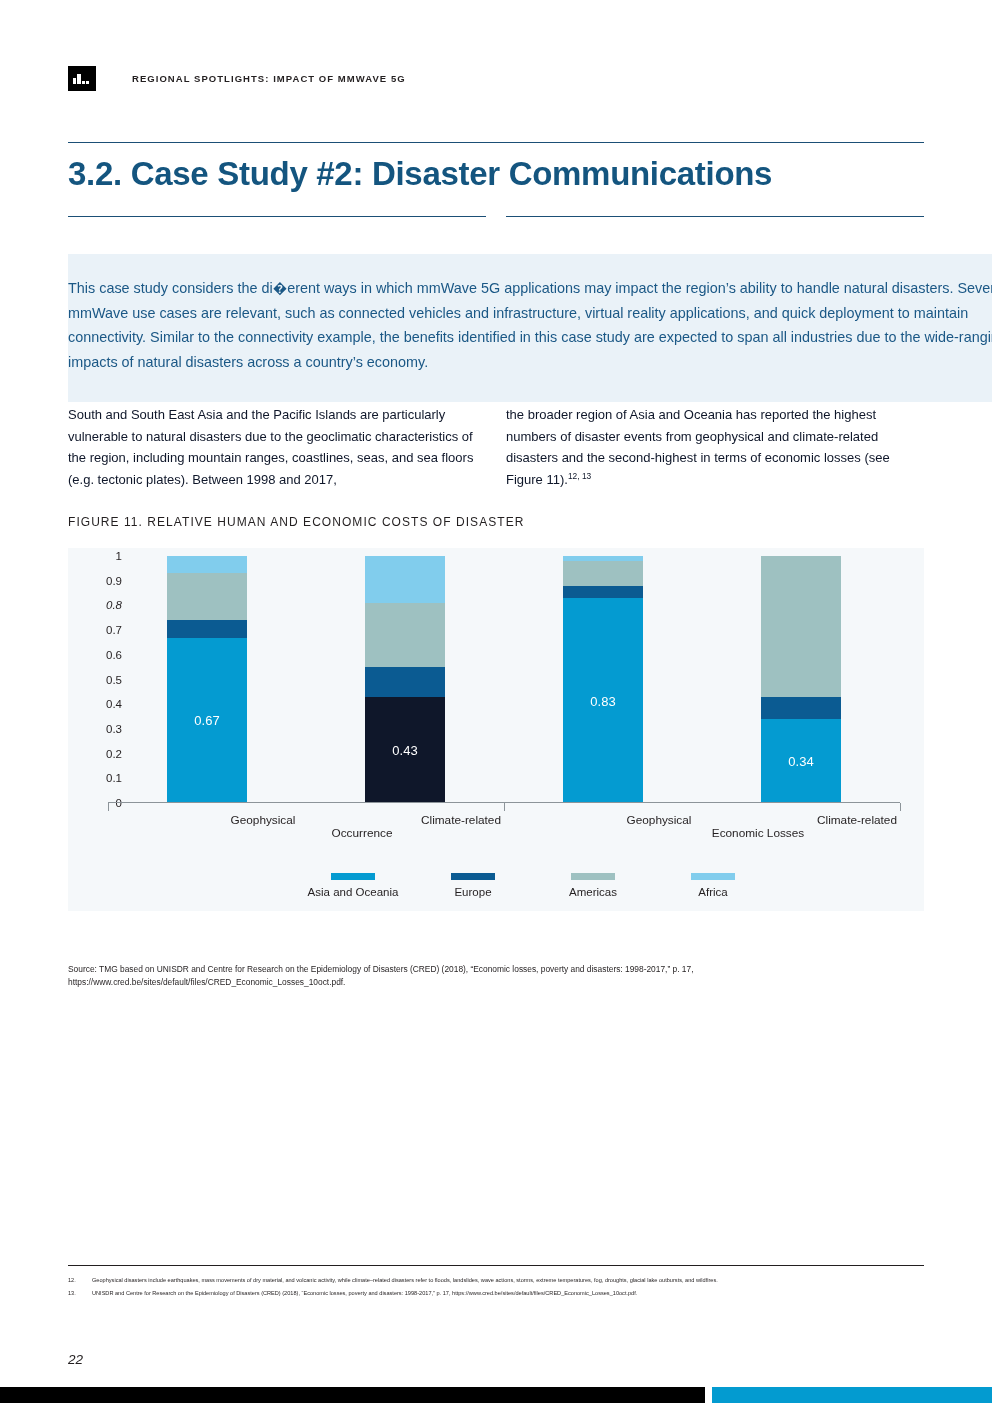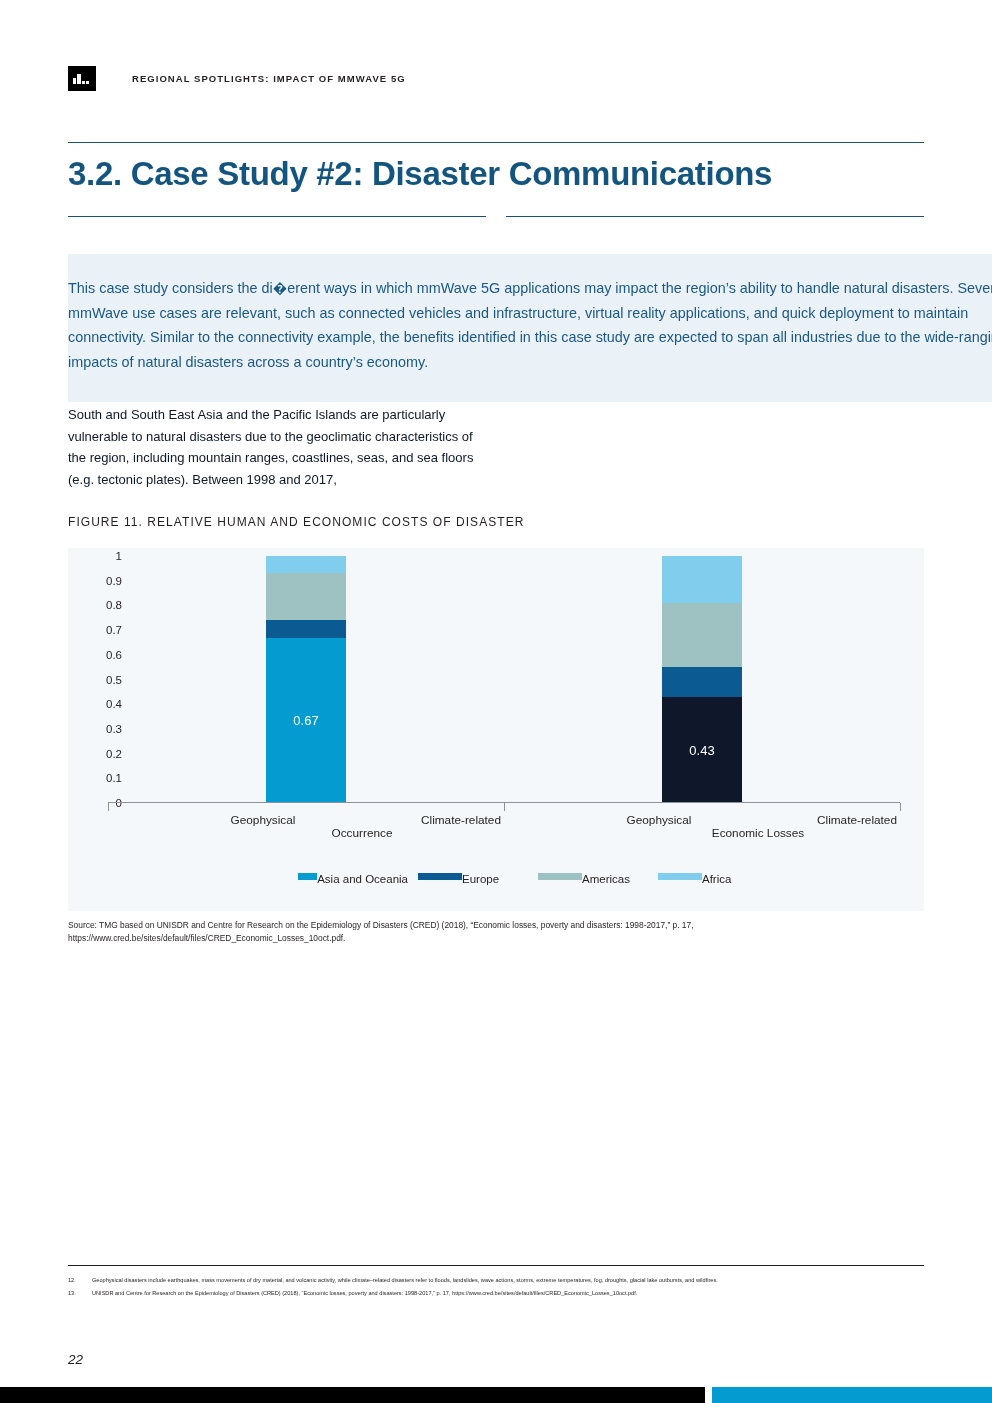--- a/index.html
+++ b/index.html
@@ -87,26 +87,26 @@
   .cat-group { flex: 1 1 0; display: flex; justify-content: space-around; }
   .cat-labels span { font-size: 11.8px; color: #231f20; width: 120px; text-align: center; }
 
   .grp-labels { position: absolute; left: 96px; top: 278px; width: 792px; display: flex; align-items: flex-end; }
   .grp-labels > div { flex: 1 1 0; text-align: center; font-size: 11.8px; color: #231f20; }
 
   .legend {
     position: absolute; left: 230px; top: 325px; width: 470px;
     display: flex; justify-content: space-between;
   }
-  .leg-item { display: flex; flex-direction: row; align-items: flex-start; width: 110px; }
+  .leg-item { display: flex; flex-direction: column; align-items: center; width: 110px; }
   .leg-swatch { width: 44px; height: 7px; margin-bottom: 6px; }
   .leg-label { font-size: 11.5px; color: #231f20; white-space: nowrap; }
 
   .source {
-    position: absolute; left: 68px; top: 919px; width: 790px;
+    position: absolute; left: 68px; top: 963px; width: 790px;
     font-size: 8.4px; line-height: 12.5px; color: #231f20;
   }
 
   
   .fn-rule { position: absolute; left: 68px; top: 1265px; width: 856px; height: 1px; background: #231f20; }
   .footnotes { position: absolute; left: 68px; top: 1276px; width: 856px; }
   .fn { display: flex; font-size: 5.6px; line-height: 8.4px; color: #231f20; margin-bottom: 5px; }
   .fn-num { width: 24px; flex: 0 0 24px; }
   .fn-body { flex: 1 1 auto; }
 
@@ -133,29 +133,32 @@
   <div class="rule-top"></div>
   <h1 class="page-title">3.2. Case Study #2: Disaster Communications</h1>
   <div class="rule-b-left"></div>
   <div class="rule-b-right"></div>
 
   <div class="intro">
     <p>This case study considers the di�erent ways in which mmWave 5G applications may impact the region’s ability to handle natural disasters. Several mmWave use cases are relevant, such as connected vehicles and infrastructure, virtual reality applications, and quick deployment to maintain connectivity. Similar to the connectivity example, the benefits identified in this case study are expected to span all industries due to the wide-ranging impacts of natural disasters across a country’s economy.</p>
   </div>
 
   <div class="col col-left">South and South East Asia and the Pacific Islands are particularly vulnerable to natural disasters due to the geoclimatic characteristics of the region, including mountain ranges, coastlines, seas, and sea floors (e.g. tectonic plates). Between 1998 and 2017,</div>
+  <div class="col col-right">
+    <span>the broader region of Asia and Oceania has reported the highest numbers of disaster events from geophysical and climate-related disasters and the second-highest in terms of economic losses (see Figure 11).</span><sup>12, 13</sup>
+  </div>
 
   <div class="fig-caption">FIGURE 11. RELATIVE HUMAN AND ECONOMIC COSTS OF DISASTER</div>
 
   <div class="fig-panel">
     <div class="chart">
       <div class="ylabels" id="ylabels">
           <span style="top: 0px;">1</span>
           <span style="top: 24.7px; padding-left: 36px;">0.9</span>
-          <span style="top: 49.4px;">0.8</span>
+          <span style="top: 49.4px; font-style: italic;">0.8</span>
           <span style="top: 74.1px;">0.7</span>
           <span style="top: 98.8px;">0.6</span>
           <span style="top: 123.5px;">0.5</span>
           <span style="top: 148.2px;">0.4</span>
           <span style="top: 172.9px;">0.3</span>
           <span style="top: 197.6px;">0.2</span>
           <span style="top: 222.3px;">0.1</span>
           <span style="top: 247px;">0</span>
         </div>
       <div class="groups" id="groups">
@@ -170,20 +173,37 @@
             </div>
             <div class="barwrap">
               <div class="seg" style="height: 46.93px; background: rgb(129, 205, 237);"></div>
               <div class="seg" style="height: 64.22px; background: rgb(158, 193, 193);"></div>
               <div class="seg" style="height: 29.64px; background: rgb(11, 91, 146);"></div>
               <div class="seg" style="height: 106.21px; background: #0f172a;">
                 <span class="seg-val">0.43</span>
               </div>
             </div>
           </div>
+          <div class="group">
+            <div class="barwrap">
+              <div class="seg" style="height: 4.94px; background: rgb(129, 205, 237);"></div>
+              <div class="seg" style="height: 24.7px; background: rgb(158, 193, 193);"></div>
+              <div class="seg" style="height: 12.35px; background: rgb(11, 91, 146);"></div>
+              <div class="seg" style="height: 205.01px; background: rgb(4, 155, 209);">
+                <span class="seg-val">0.83</span>
+              </div>
+            </div>
+            <div class="barwrap">
+              <div class="seg" style="height: 140.79px; background: rgb(158, 193, 193);"></div>
+              <div class="seg" style="height: 22.23px; background: rgb(11, 91, 146);"></div>
+              <div class="seg" style="height: 83.98px; background: rgb(4, 155, 209);">
+                <span class="seg-val">0.34</span>
+              </div>
+            </div>
+          </div>
         </div>
       <div class="axis-line"></div>
       <div class="tick" style="left:40px;"></div>
       <div class="tick" style="left:436px;"></div>
       <div class="tick" style="left:832px;"></div>
     </div>
 
     <div class="cat-labels" id="catlabels">
         <div class="cat-group">
           <span>Geophysical</span>

